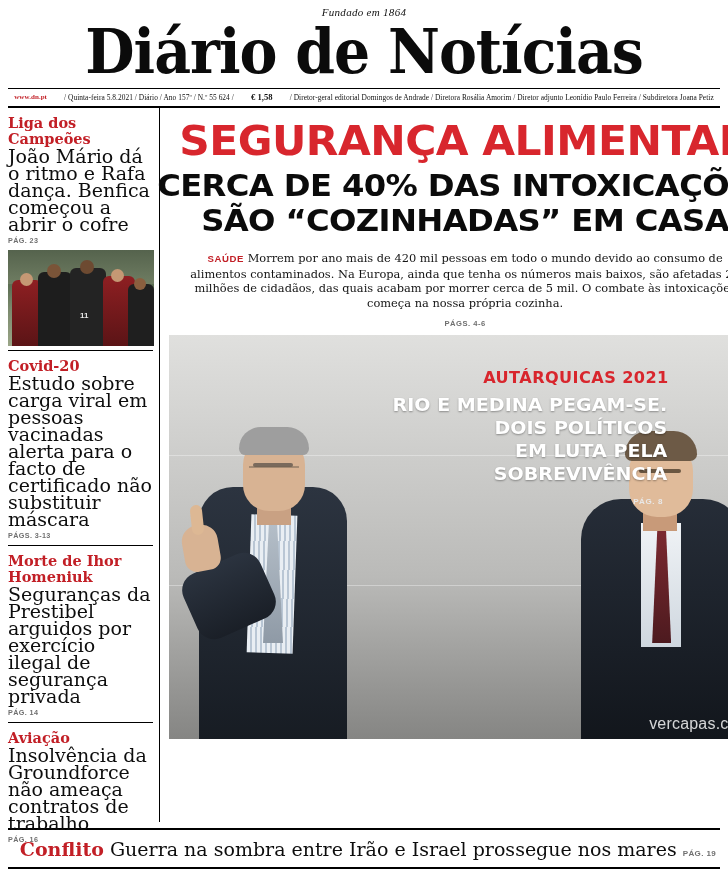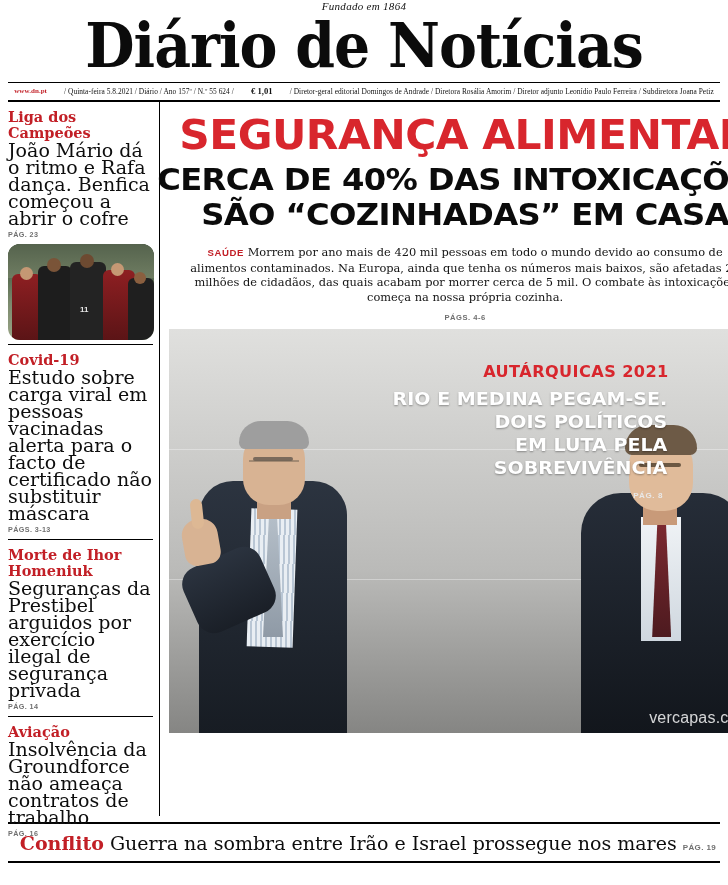--- a/index.html
+++ b/index.html
@@ -23,20 +23,21 @@
     background: #fff;
   }
 
   
   .founded {
     text-align: center;
     font-family: "Liberation Serif", serif;
     font-size: 11px;
     font-style: italic;
     letter-spacing: .3px;
+    padding-top: 6px;
     color: #111;
   }
   .masthead {
     text-align: center;
     font-family: "DejaVu Serif", serif;
     font-weight: bold;
     font-size: 62px;
     line-height: 64px;
     letter-spacing: -1px;
     margin-top: 2px;
@@ -125,21 +126,20 @@
   }
 
   
   .photo-football {
     width: 146px;
     height: 96px;
     margin: 5px 0 4px 0;
     position: relative;
     overflow: hidden;
     background: linear-gradient(#4e5f48 0%, #5d6f54 38%, #7c8a6e 62%, #9aa587 100%);
-    border-radius: 12px;
   }
   .pf-grass {
     position: absolute; left:0; right:0; top:0; height:34px;
     background: linear-gradient(#55634d, #6f7d62);
   }
   .pf-crowd {
     position:absolute; left:0; right:0; top:0; height:16px;
     background: linear-gradient(#3d4a3a,#586349);
     opacity:.9;
   }
@@ -416,21 +416,21 @@
 
 <div class="page">
 
   <div class="founded">Fundado em 1864</div>
   <div class="masthead">Diário de Notícias</div>
   <div class="rule-thin"></div>
 
   <div class="infoline">
     <span class="site">www.dn.pt</span>
     <span>/ Quinta-feira 5.8.2021 / Diário / Ano 157º / N.º 55 624 /</span>
-    <span class="price">€ 1,01</span>
+    <span class="price">€ 1,58</span>
     <span>/ Diretor-geral editorial Domingos de Andrade / Diretora Rosália Amorim / Diretor adjunto Leonídio Paulo Ferreira / Subdiretora Joana Petiz</span>
   </div>
   <div class="rule-thick"></div>
 
   <div class="content">
 
     <div class="col-left">
 
       <div>
         <div class="side-kicker">Liga dos Campeões</div>
@@ -450,21 +450,21 @@
         <div class="head h2"></div>
         <div class="head h3"></div>
         <div class="head h4"></div>
         <div class="head h5"></div>
         <div class="pf-num">11</div>
       </div>
 
       <div class="side-sep"></div>
 
       <div>
-        <div class="side-kicker">Covid-19</div>
+        <div class="side-kicker">Covid-20</div>
         <div class="side-text">Estudo sobre carga viral em pessoas vacinadas alerta para o facto de certificado não substituir máscara</div>
         <div class="side-page">PÁGS. 3-13</div>
       </div>
 
       <div class="side-sep"></div>
 
       <div>
         <div class="side-kicker">Morte de Ihor Homeniuk</div>
         <div class="side-text">Seguranças da Prestibel arguidos por exercício ilegal de segurança privada</div>
         <div class="side-page">PÁG. 14</div>

